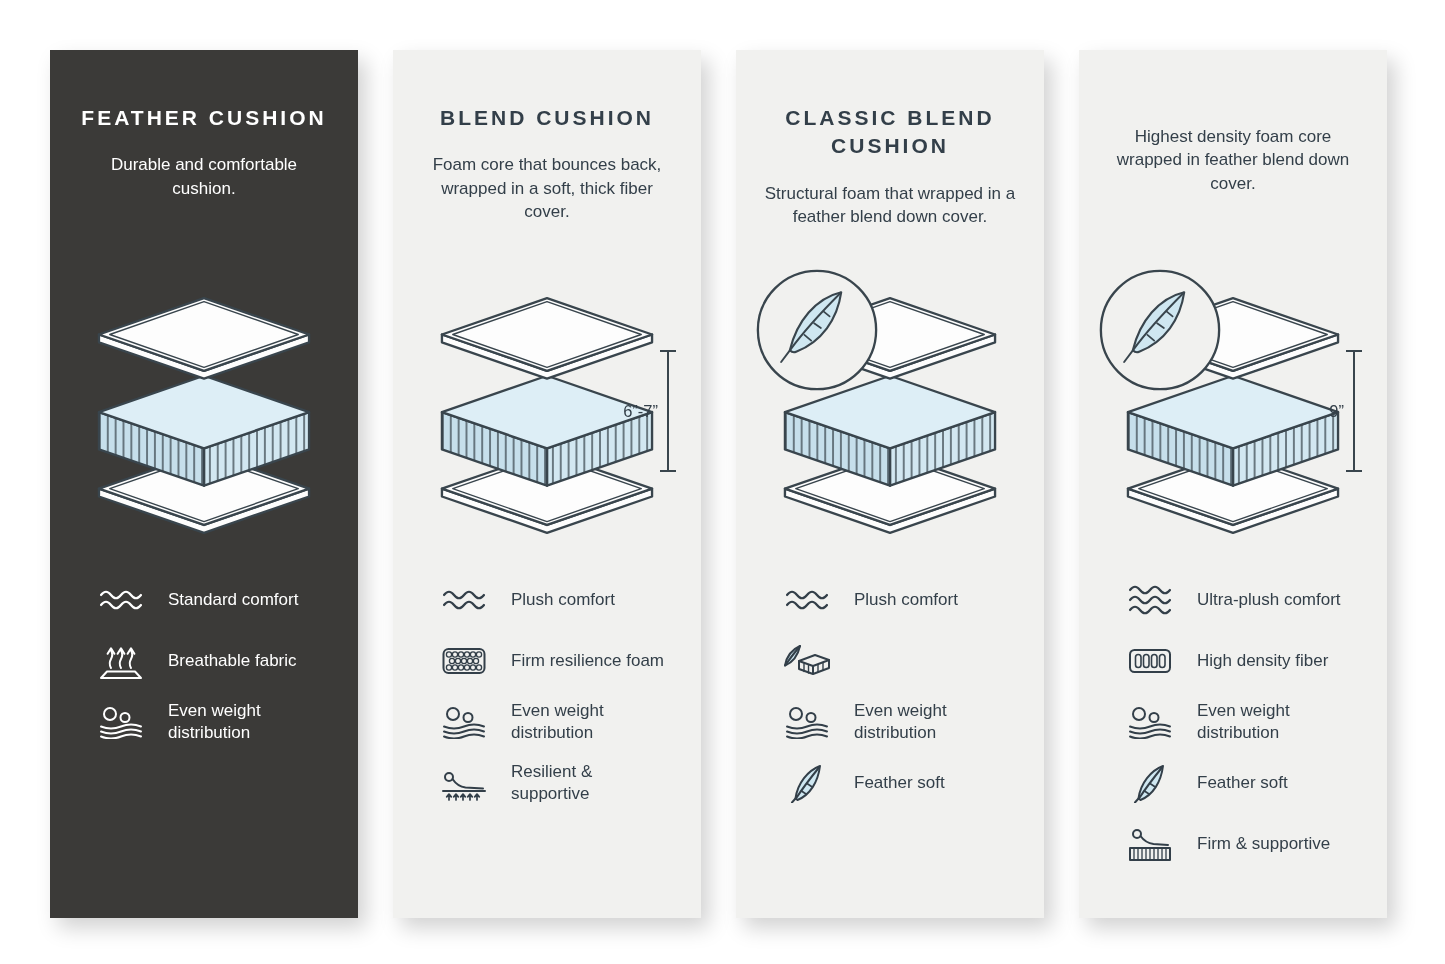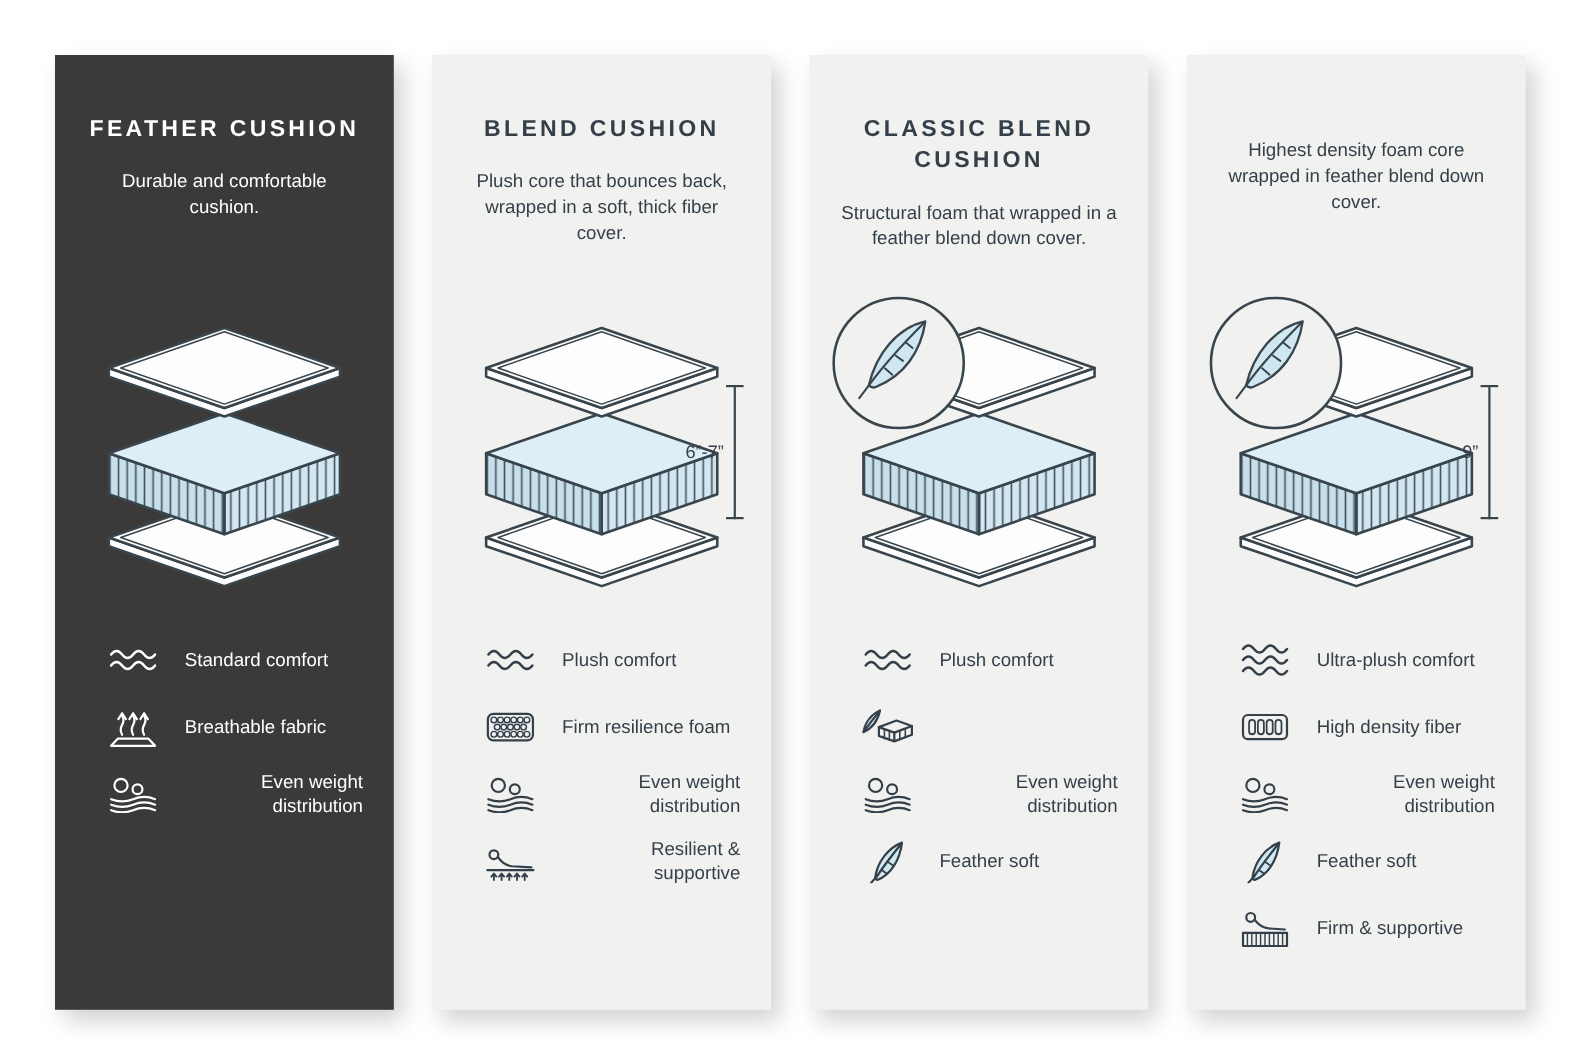--- a/index.html
+++ b/index.html
@@ -37,21 +37,21 @@
     display: flex; align-items: center; gap: 9px; margin-left: 36px;
   }
   .dim-label { font-size: 16.5px; white-space: nowrap; }
   .dim-line { width: 2px; height: 122px; background: #39454d; position: relative; display: inline-block; }
   .dim-line::before, .dim-line::after {
     content: ""; position: absolute; left: -7px; width: 16px; height: 2px; background: #39454d;
   }
   .dim-line::before { top: 0; }
   .dim-line::after { bottom: 0; }
   .features { padding: 8px 0 0 22px; }
-  .frow { display: flex; align-items: center; min-height: 44px; margin-bottom: 17px; text-align: right; }
+  .frow { display: flex; align-items: center; min-height: 44px; margin-bottom: 17px; }
   .ficon { flex: 0 0 50px; display: flex; justify-content: center; }
   .flabel { font-size: 17px; line-height: 1.3; margin-left: 22px; max-width: 162px; }
   .defs-hidden { position: absolute; width: 0; height: 0; overflow: hidden; }
 </style>
 </head>
 <body>
 
 <svg class="defs-hidden" aria-hidden="true">
   <defs>
     <pattern id="ribs" width="8" height="10" patternUnits="userSpaceOnUse">
@@ -219,21 +219,21 @@
             </svg>
           </span>
         <span class="flabel">Even weight distribution</span>
       </div>
     </div>
   </section>
 
   <section class="col">
     <header class="col-head">
       <h2 class="col-title">BLEND CUSHION</h2>
-      <p class="col-desc">Plush core that bounces back, wrapped in a soft, thick fiber cover.</p>
+      <p class="col-desc">Foam core that bounces back, wrapped in a soft, thick fiber cover.</p>
     </header>
     <div class="illus">
       <div class="cushion-wrap">
         <svg viewBox="0 0 220 246" width="216" height="242">
             <use href="#cushion-art"></use>
           </svg>
         <div class="dim">
           <span class="dim-label">6”-7”</span>
           <span class="dim-line"></span>
         </div>

